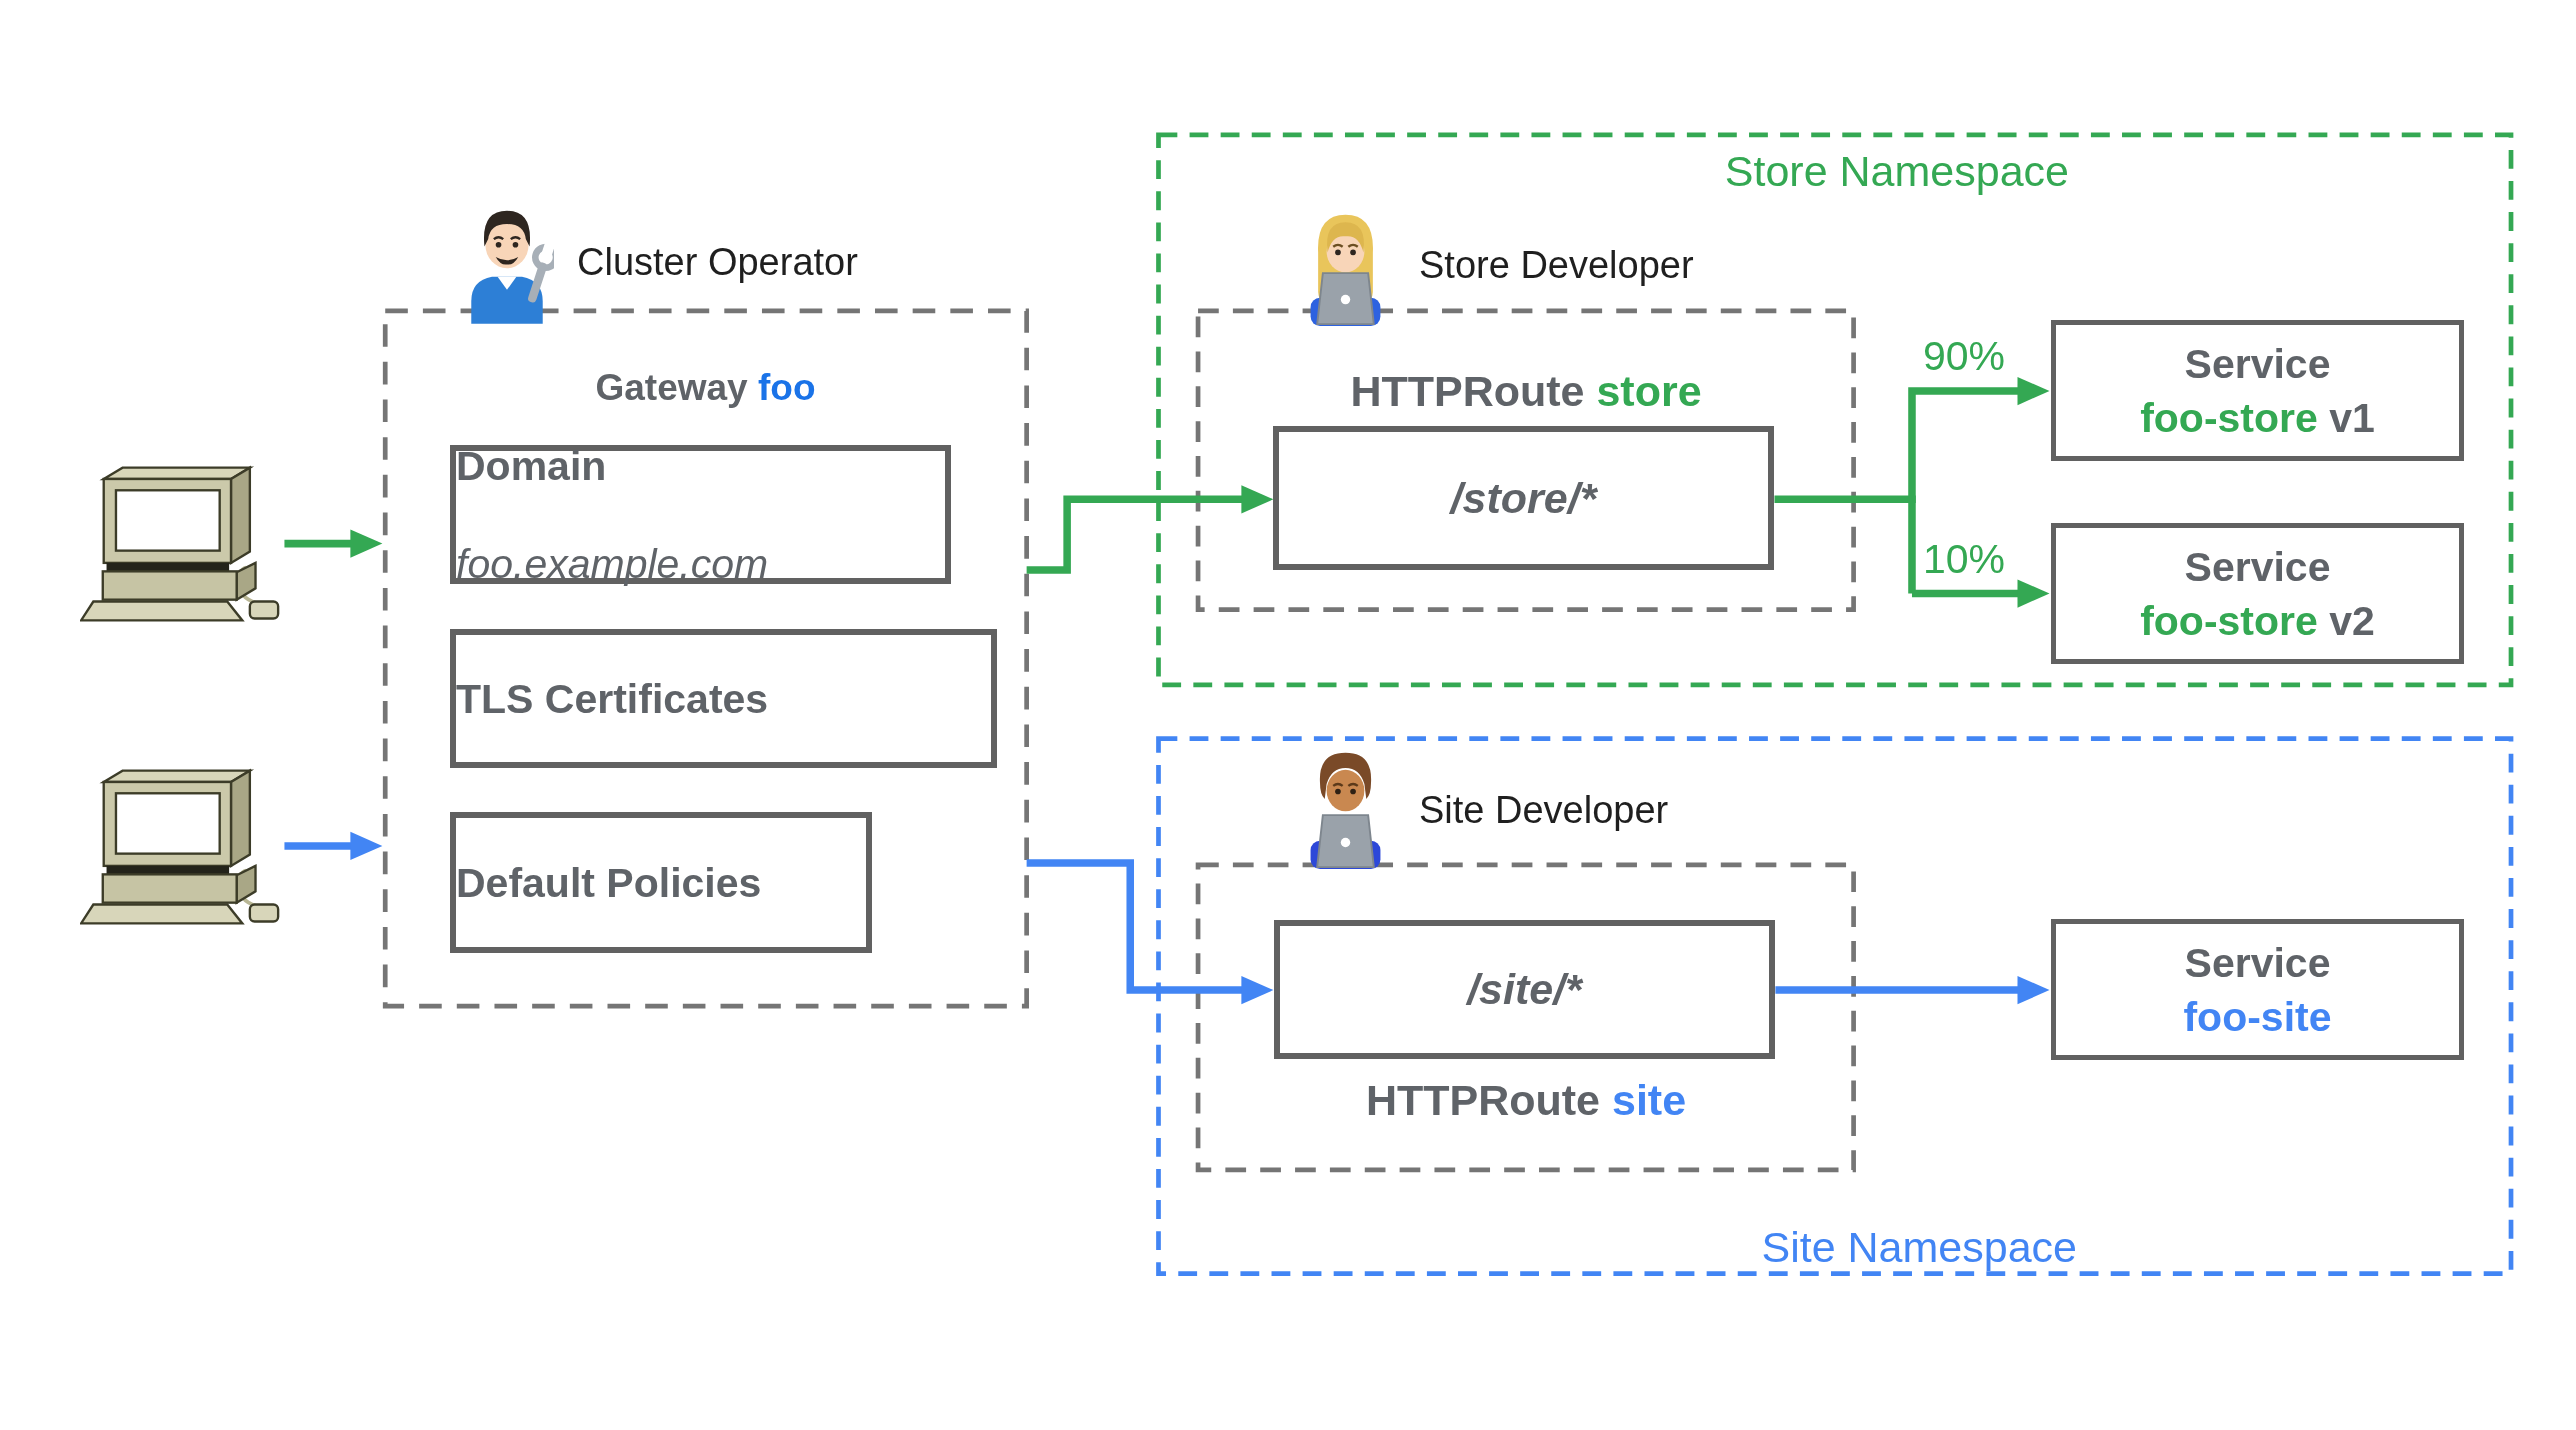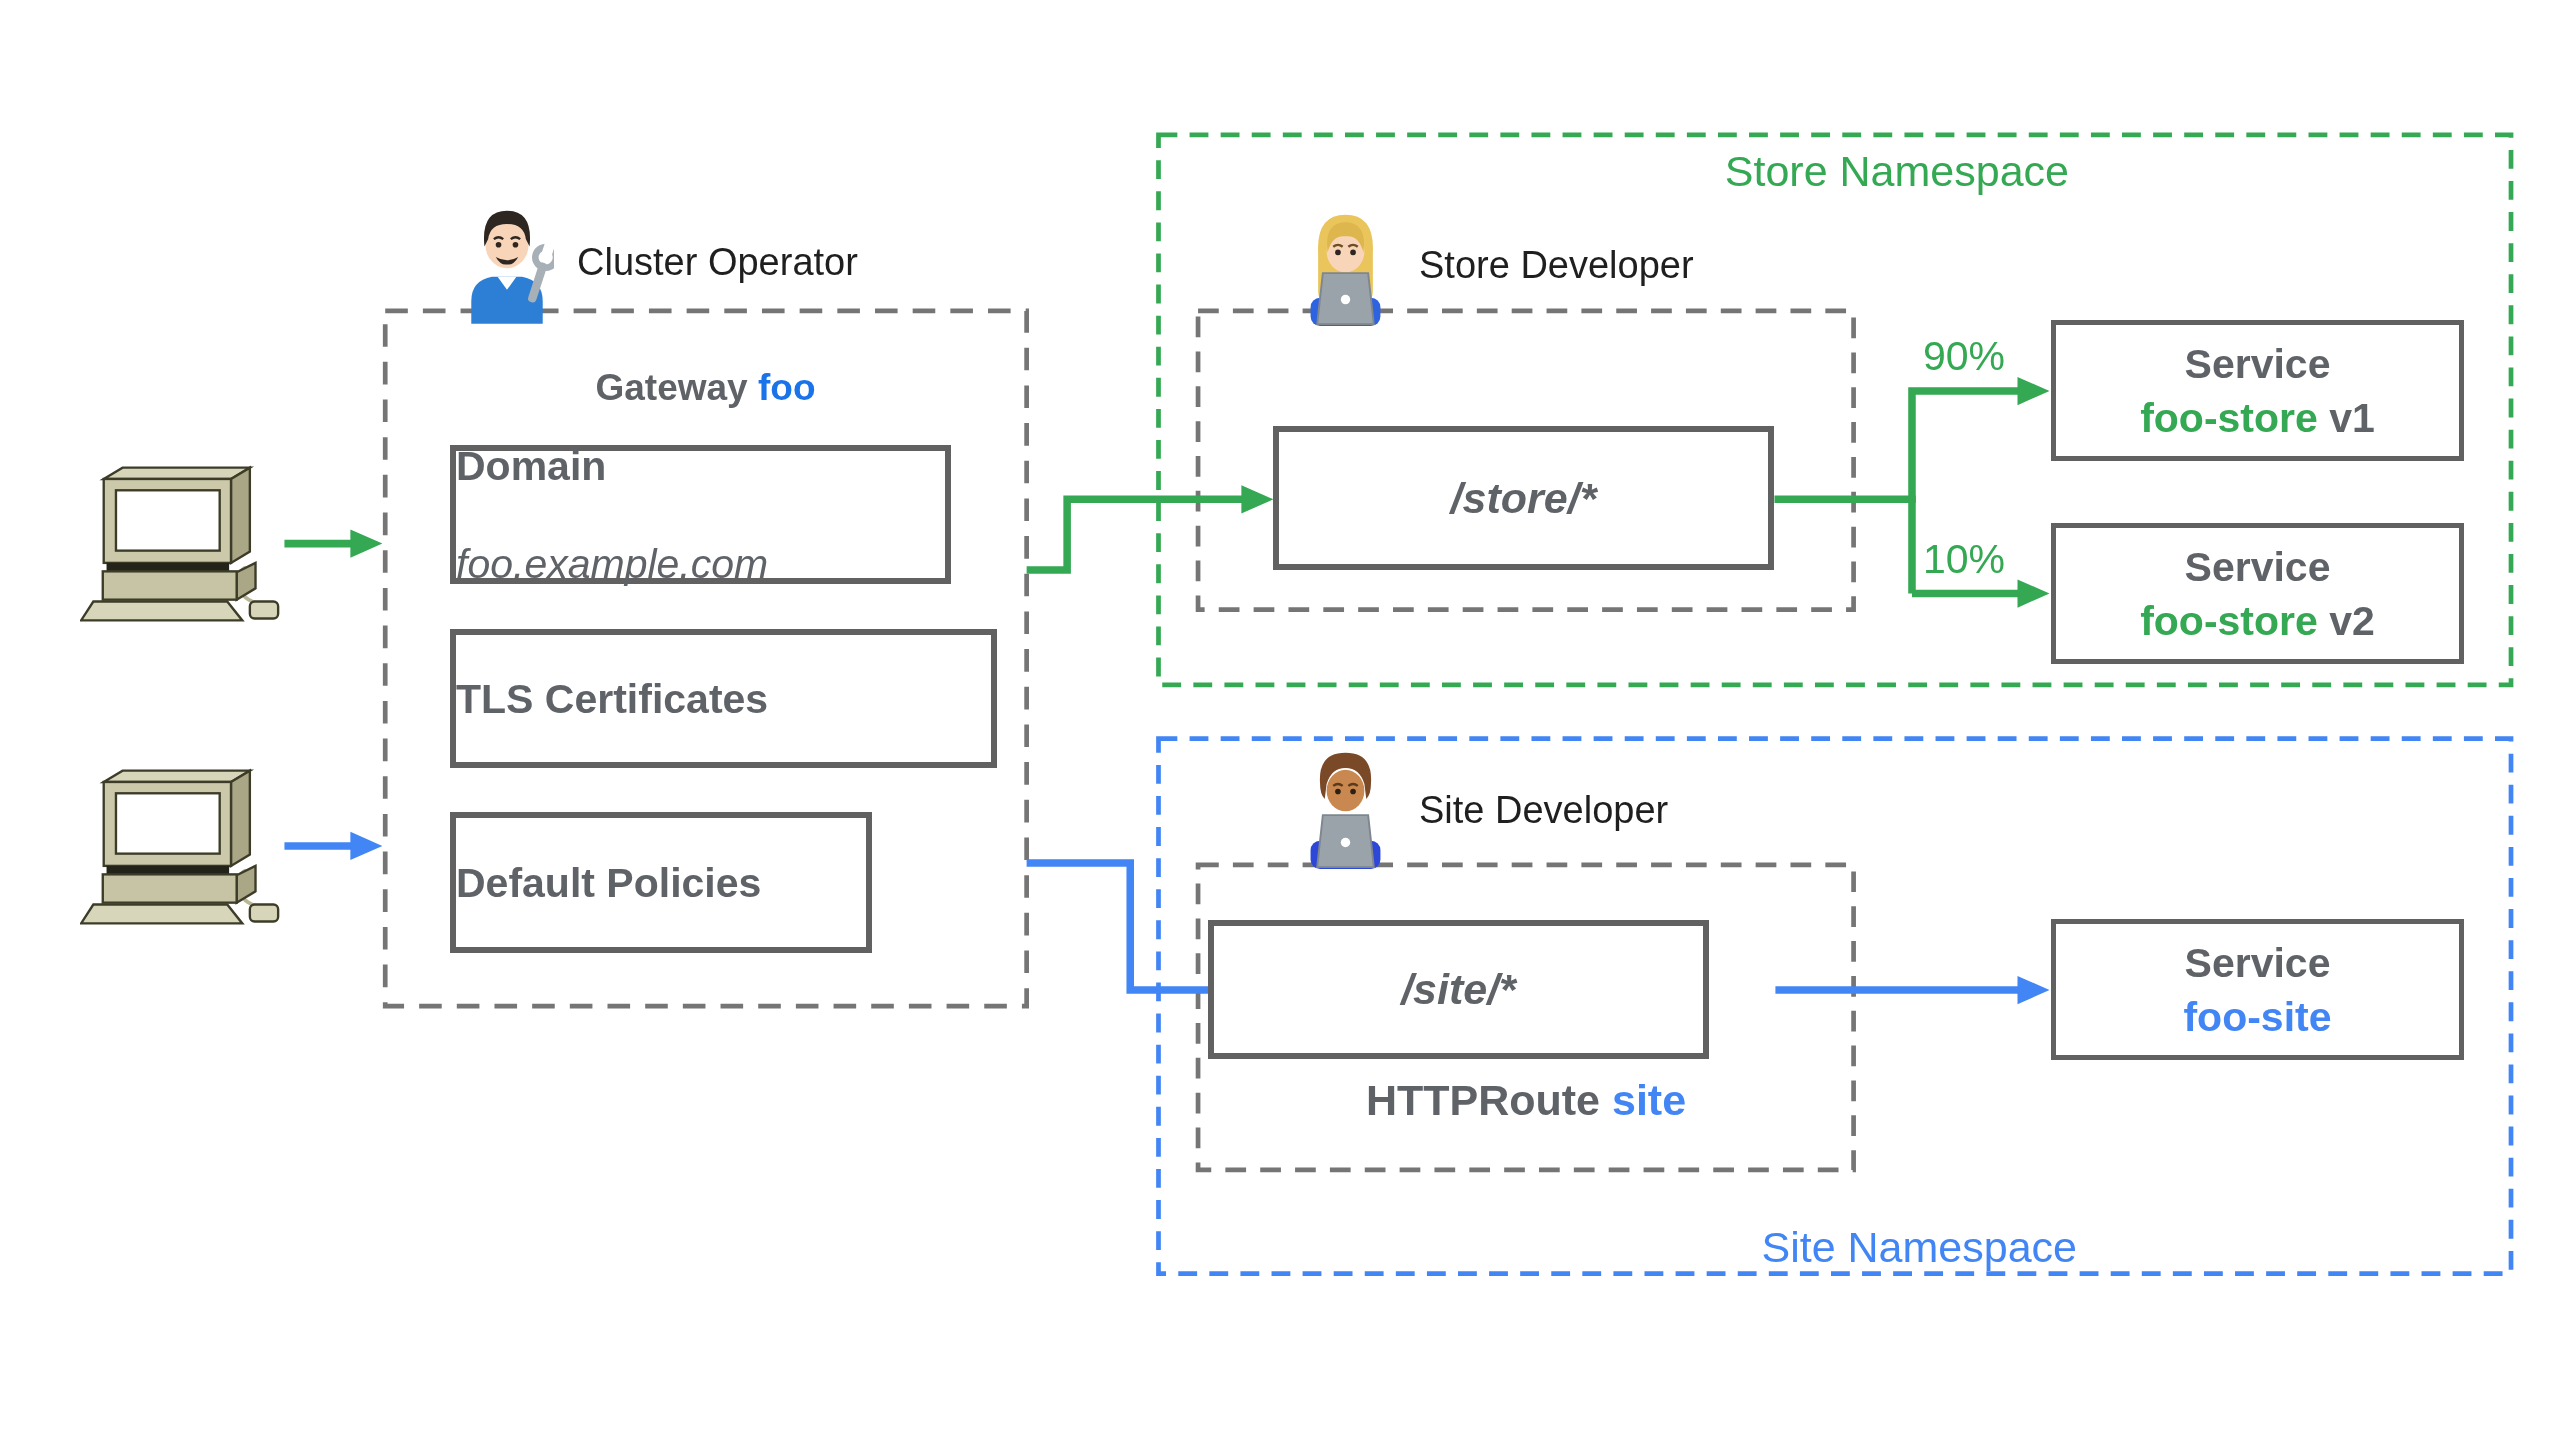--- a/index.html
+++ b/index.html
@@ -144,20 +144,24 @@
     <div>TLS Certificates</div>
   </div>
   <div class="abs card" style="left:450px;top:812px;width:422px;height:141px;">
     <div>Default Policies</div>
   </div>
 
   <div class="abs ns-label green-t" style="left:1598px;top:147px;width:471px;">Store Namespace</div>
 
   <div class="abs role-label" style="left:1419px;top:244px;">Store Developer</div>
 
+  <div class="abs route-title" style="left:1198px;top:367px;width:656px;">
+    <span>HTTPRoute</span>
+    <span class="green-t">store</span>
+  </div>
 
   <div class="abs path-box" style="left:1273px;top:426px;width:501px;height:144px;">
     <span>/store/*</span>
   </div>
 
   <div class="abs pct-label" style="left:1923px;top:333px;">90%</div>
   <div class="abs pct-label" style="left:1923px;top:536px;">10%</div>
 
   <div class="abs service-box" style="left:2051px;top:320px;width:413px;height:141px;">
     <div>Service</div>
@@ -169,21 +173,21 @@
   <div class="abs service-box" style="left:2051px;top:523px;width:413px;height:141px;">
     <div>Service</div>
     <div>
       <span class="green-t">foo-store</span>
       <span>v2</span>
     </div>
   </div>
 
   <div class="abs role-label" style="left:1419px;top:789px;">Site Developer</div>
 
-  <div class="abs path-box" style="left:1208px;top:920px;width:501px;height:139px;">
+  <div class="abs path-box" style="left:1274px;top:920px;width:501px;height:139px;">
     <span>/site/*</span>
   </div>
 
   <div class="abs route-title" style="left:1198px;top:1076px;width:656px;">
     <span>HTTPRoute</span>
     <span class="blue-t">site</span>
   </div>
 
   <div class="abs service-box" style="left:2051px;top:919px;width:413px;height:141px;">
     <div>Service</div>

